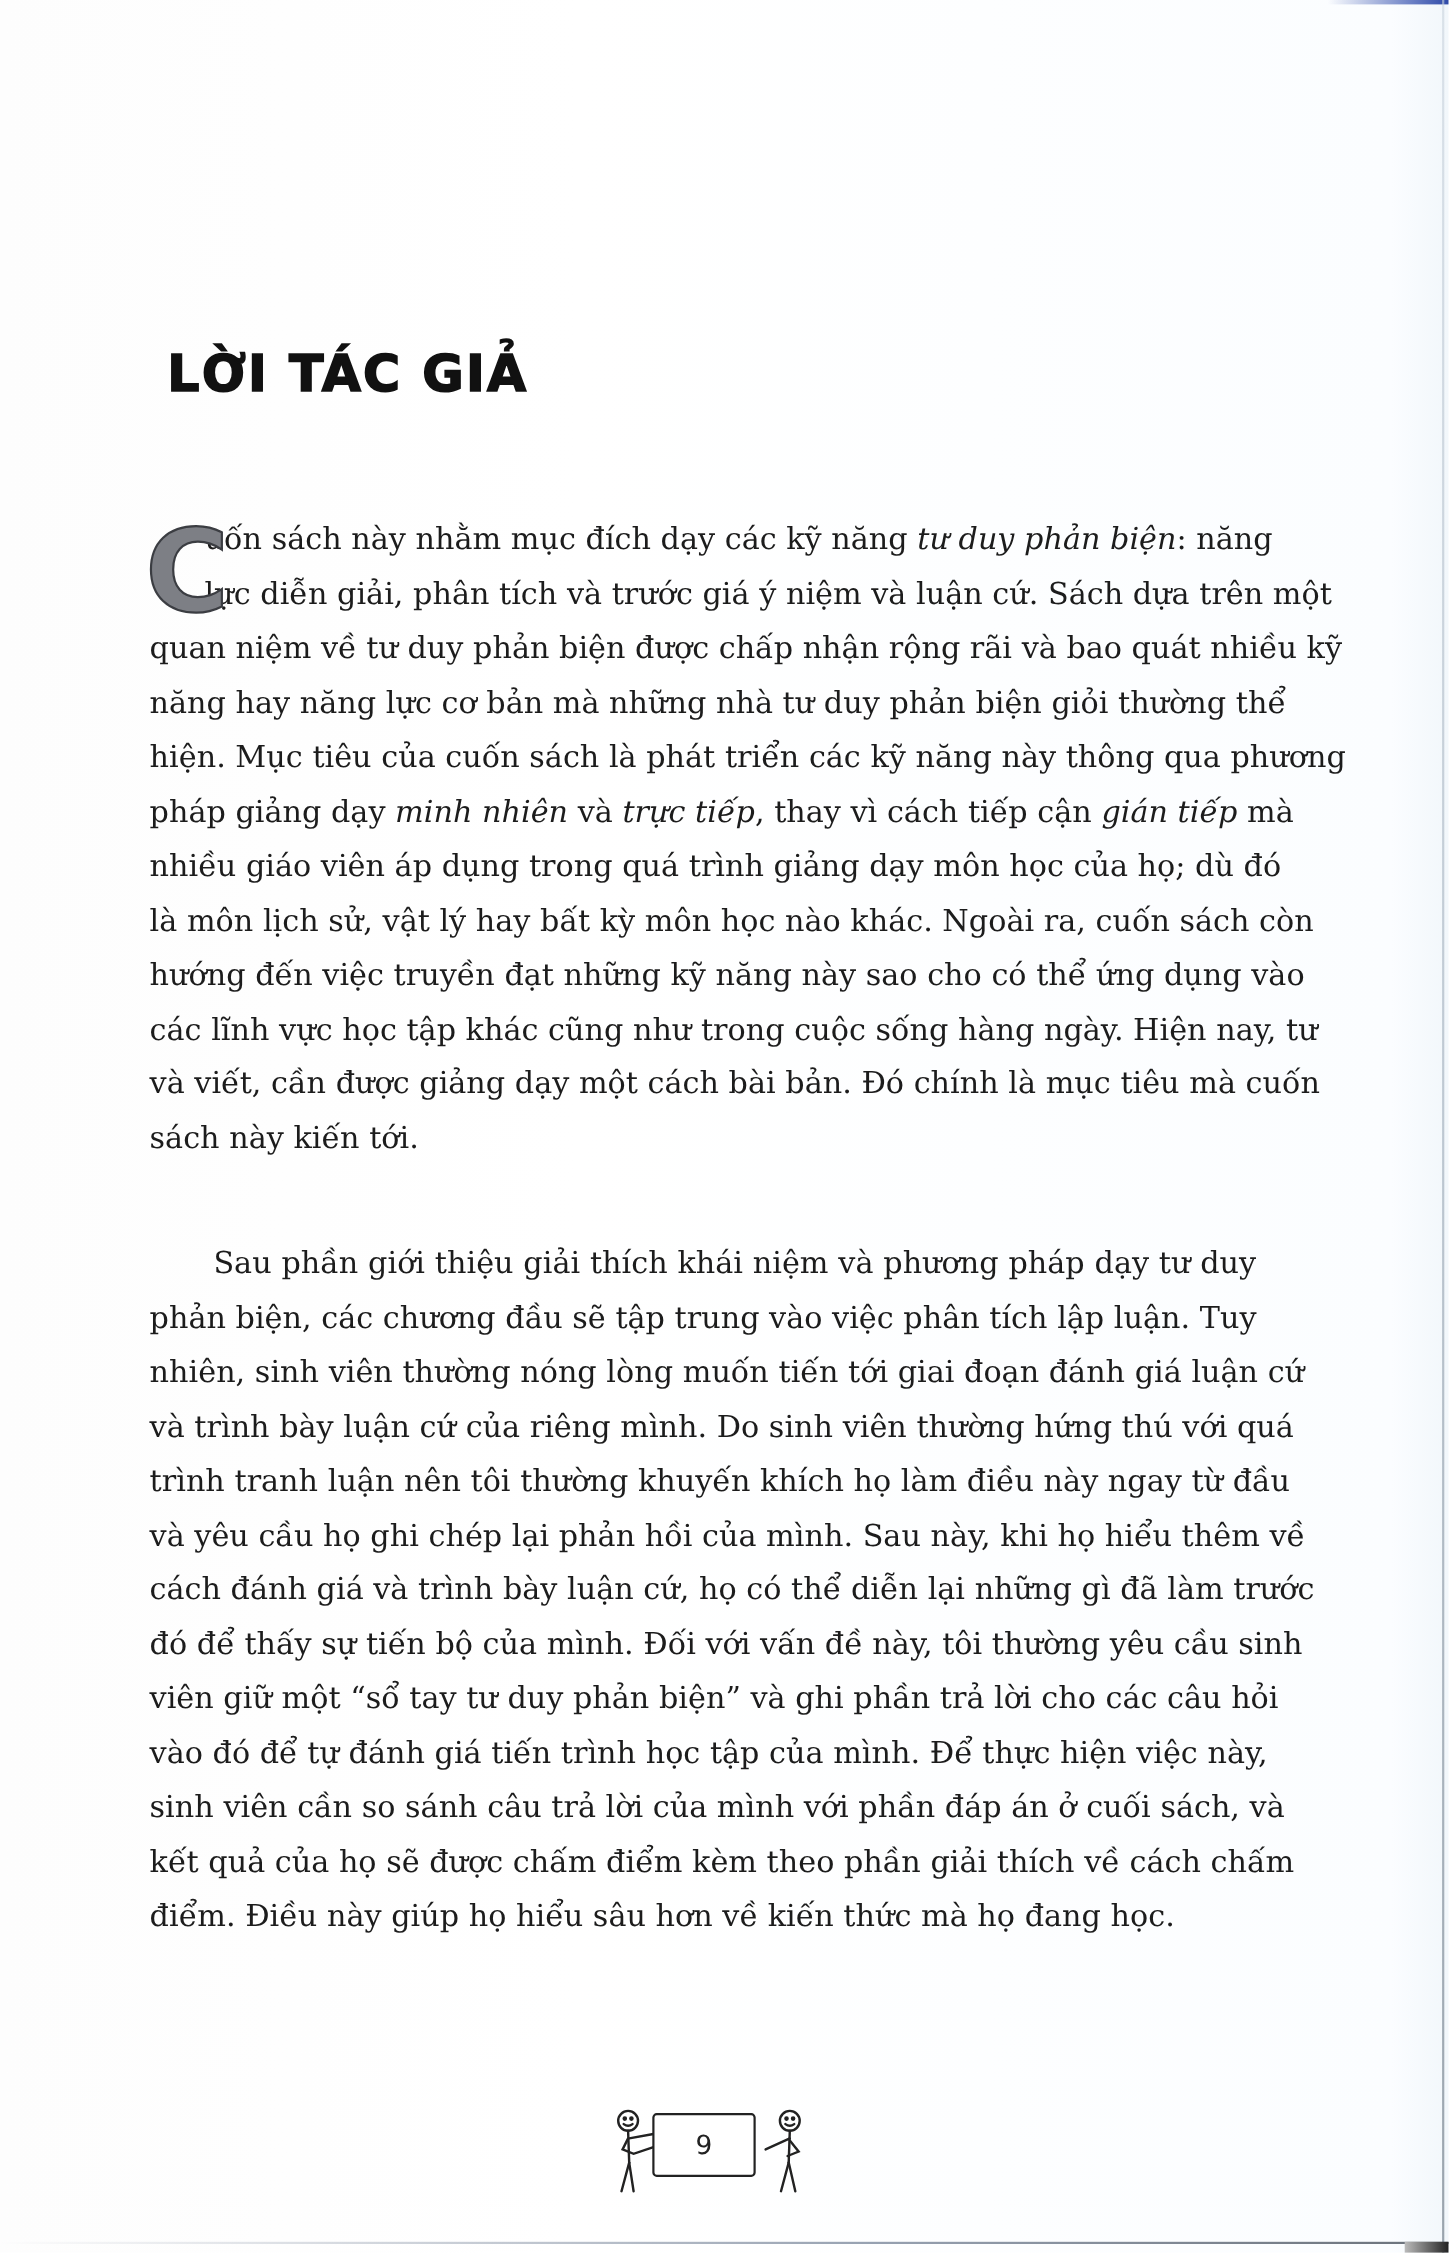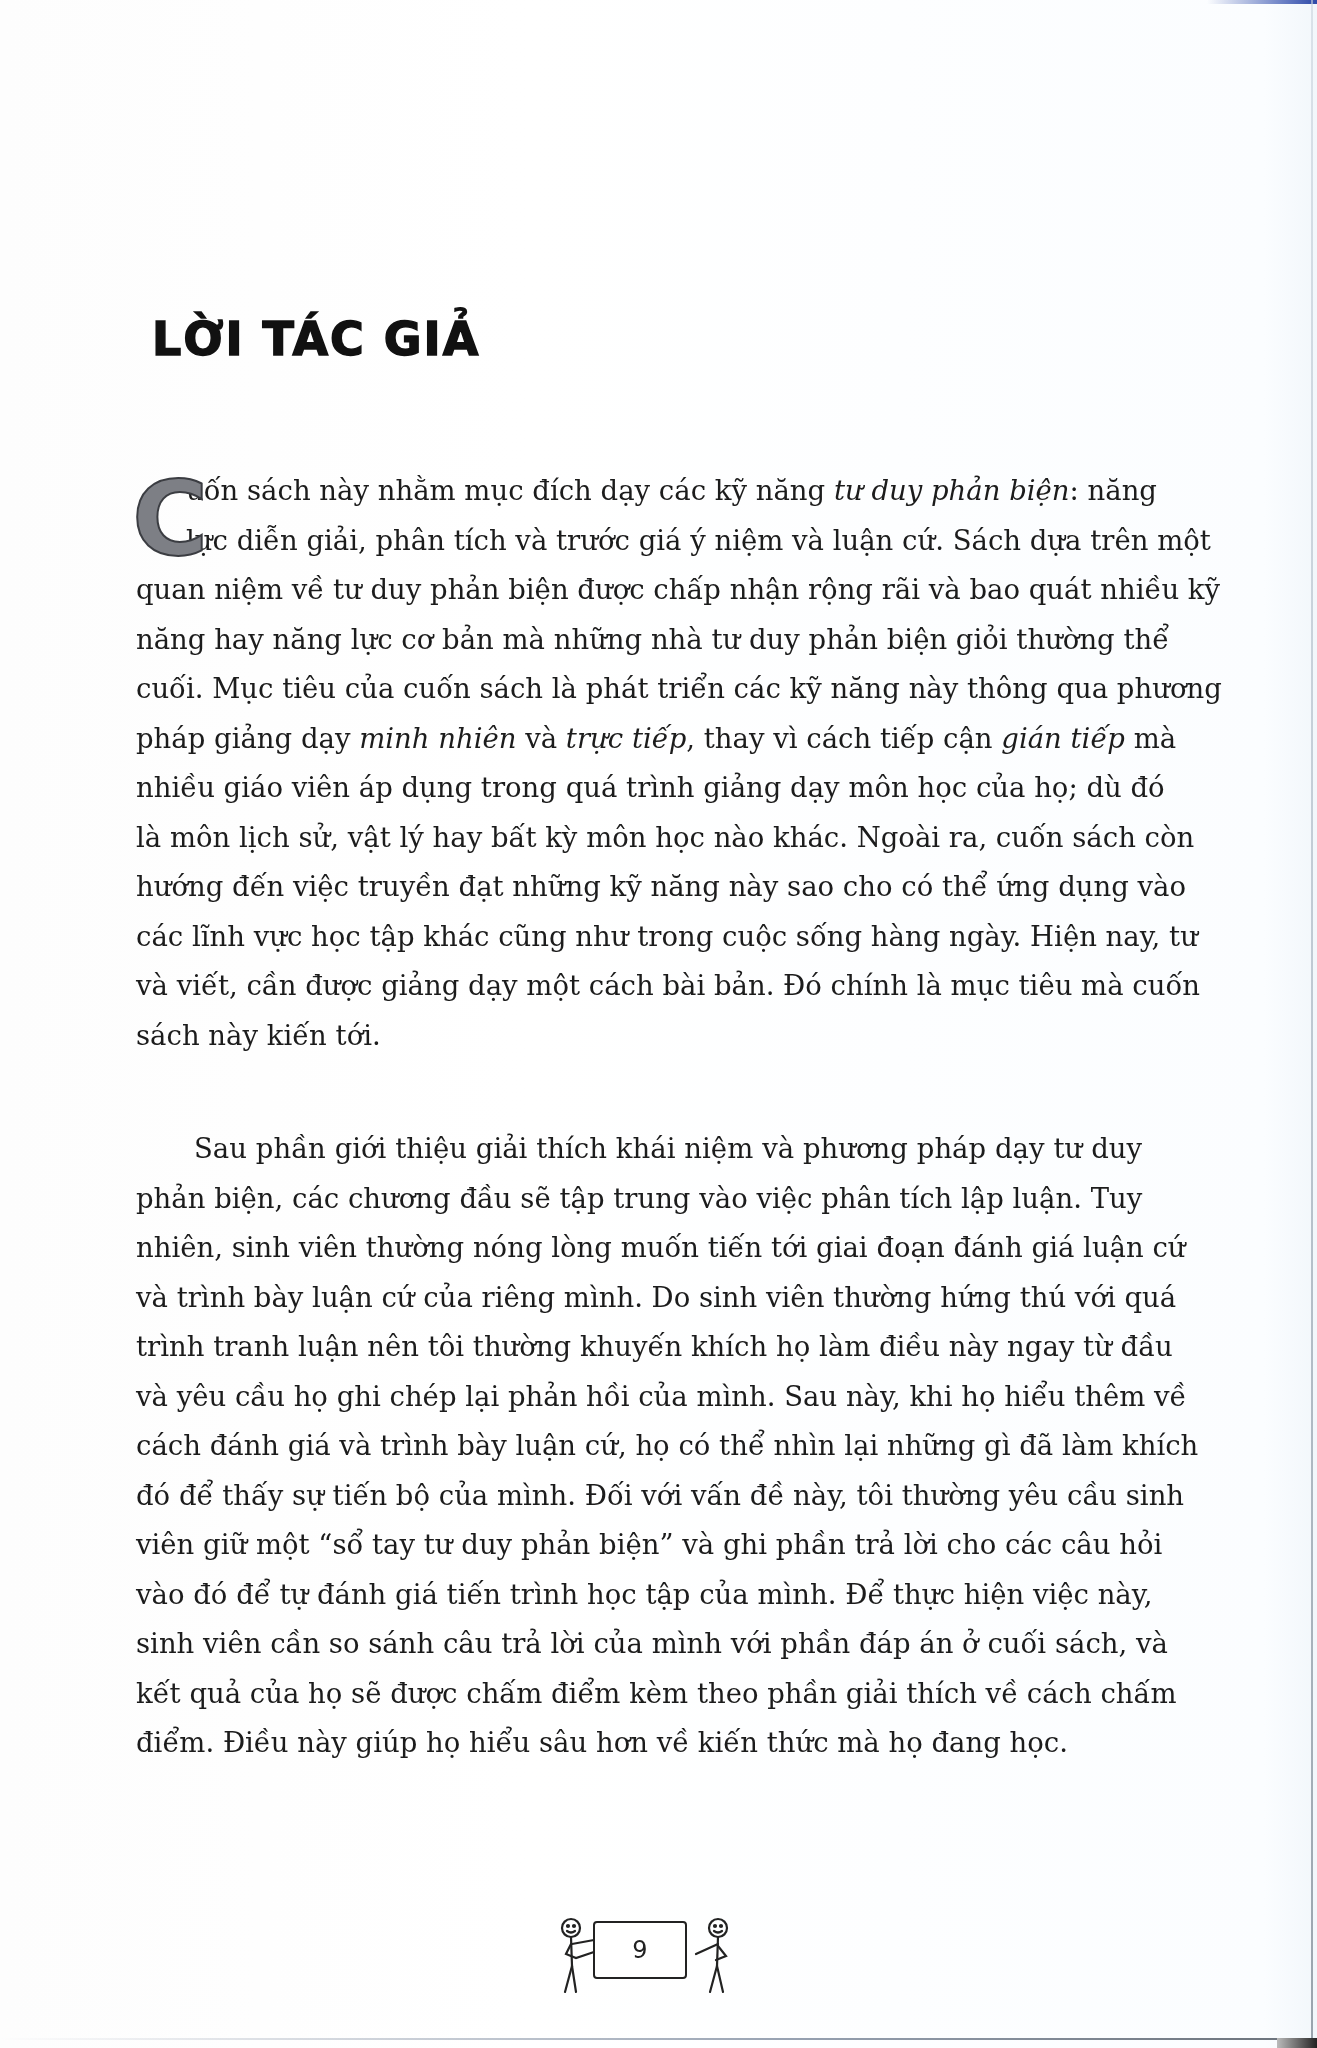--- a/index.html
+++ b/index.html
@@ -88,40 +88,40 @@
 
   <h1 class="title">LỜI TÁC GIẢ</h1>
 
   <div class="body-text p1">
     <span class="dropcap">C</span>
     <div id="p1-lines">
         <span class="line dropcap-line">uốn sách này nhằm mục đích dạy các kỹ năng <em>tư duy phản biện</em>: năng</span>
         <span class="line dropcap-line">lực diễn giải, phân tích và trước giá ý niệm và luận cứ. Sách dựa trên một</span>
         <span class="line">quan niệm về tư duy phản biện được chấp nhận rộng rãi và bao quát nhiều kỹ</span>
         <span class="line">năng hay năng lực cơ bản mà những nhà tư duy phản biện giỏi thường thể</span>
-        <span class="line">cuối. Mục tiêu của cuốn sách là phát triển các kỹ năng này thông qua phương</span>
+        <span class="line">hiện. Mục tiêu của cuốn sách là phát triển các kỹ năng này thông qua phương</span>
         <span class="line">pháp giảng dạy <em>minh nhiên</em> và <em>trực tiếp</em>, thay vì cách tiếp cận <em>gián tiếp</em> mà</span>
         <span class="line">nhiều giáo viên áp dụng trong quá trình giảng dạy môn học của họ; dù đó</span>
         <span class="line">là môn lịch sử, vật lý hay bất kỳ môn học nào khác. Ngoài ra, cuốn sách còn</span>
         <span class="line">hướng đến việc truyền đạt những kỹ năng này sao cho có thể ứng dụng vào</span>
         <span class="line">các lĩnh vực học tập khác cũng như trong cuộc sống hàng ngày. Hiện nay, tư</span>
         <span class="line">và viết, cần được giảng dạy một cách bài bản. Đó chính là mục tiêu mà cuốn</span>
         <span class="line last">sách này kiến tới.</span>
       </div>
   </div>
 
   <div class="body-text p2">
     <div id="p2-lines">
         <span class="line indent">Sau phần giới thiệu giải thích khái niệm và phương pháp dạy tư duy</span>
         <span class="line">phản biện, các chương đầu sẽ tập trung vào việc phân tích lập luận. Tuy</span>
         <span class="line">nhiên, sinh viên thường nóng lòng muốn tiến tới giai đoạn đánh giá luận cứ</span>
         <span class="line">và trình bày luận cứ của riêng mình. Do sinh viên thường hứng thú với quá</span>
         <span class="line">trình tranh luận nên tôi thường khuyến khích họ làm điều này ngay từ đầu</span>
         <span class="line">và yêu cầu họ ghi chép lại phản hồi của mình. Sau này, khi họ hiểu thêm về</span>
-        <span class="line">cách đánh giá và trình bày luận cứ, họ có thể nhìn lại những gì đã làm khích</span>
+        <span class="line">cách đánh giá và trình bày luận cứ, họ có thể diễn lại những gì đã làm trước</span>
         <span class="line">đó để thấy sự tiến bộ của mình. Đối với vấn đề này, tôi thường yêu cầu sinh</span>
         <span class="line">viên giữ một “sổ tay tư duy phản biện” và ghi phần trả lời cho các câu hỏi</span>
         <span class="line">vào đó để tự đánh giá tiến trình học tập của mình. Để thực hiện việc này,</span>
         <span class="line">sinh viên cần so sánh câu trả lời của mình với phần đáp án ở cuối sách, và</span>
         <span class="line">kết quả của họ sẽ được chấm điểm kèm theo phần giải thích về cách chấm</span>
         <span class="line last">điểm. Điều này giúp họ hiểu sâu hơn về kiến thức mà họ đang học.</span>
       </div>
   </div>
 
   <div class="footer">

